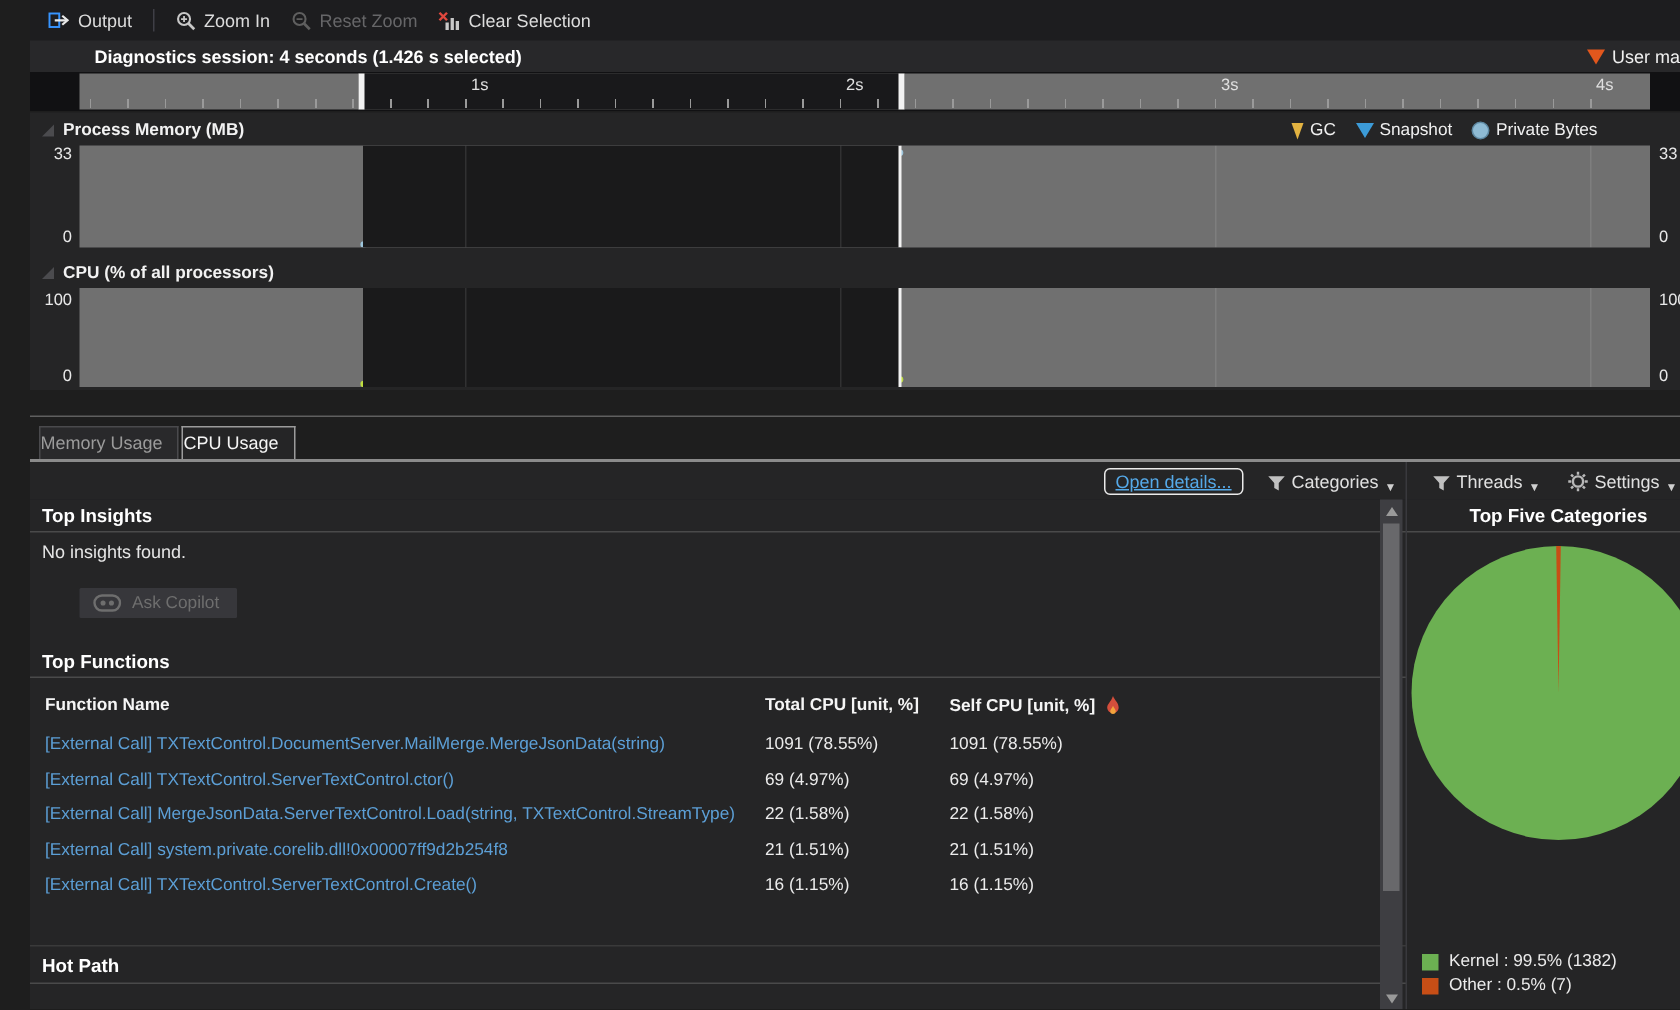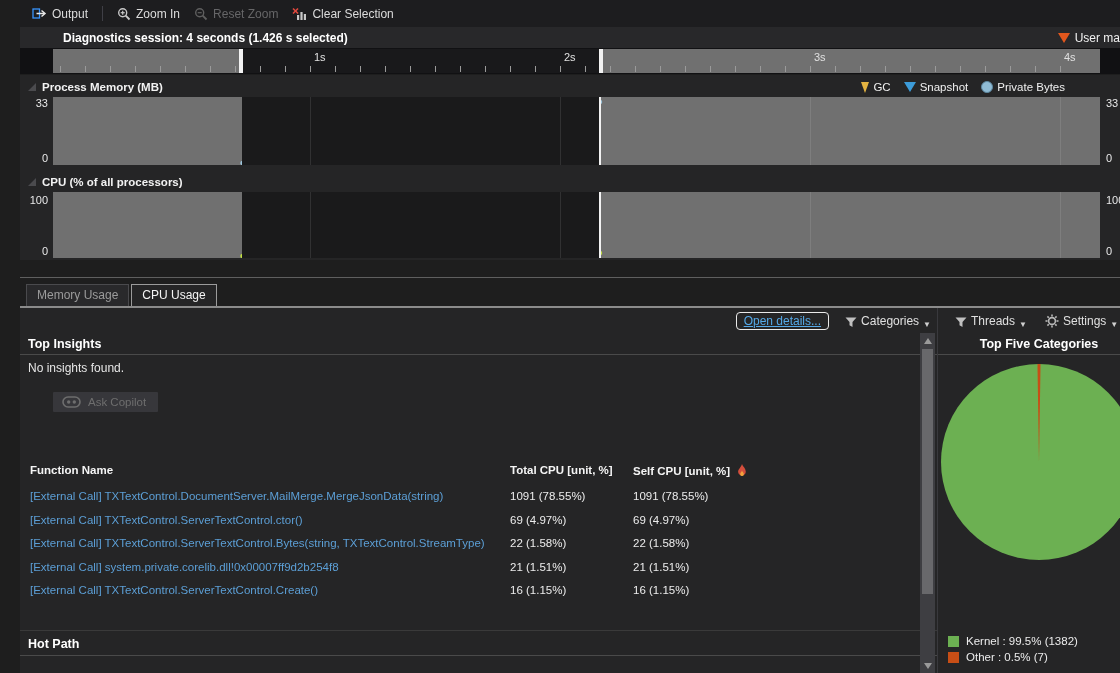--- a/index.html
+++ b/index.html
@@ -43,21 +43,21 @@
   #mem-legend{position:absolute;right:75px;top:0;height:20px;display:flex;align-items:center;gap:13px;}
   .legend-item{display:flex;align-items:center;gap:4px;color:#f0f0f0;font-size:11.5px;}
   .gc-marker{width:0;height:0;border-left:4px solid transparent;border-right:4px solid transparent;border-top:11px solid #e3b341;}
   .snapshot-marker{width:0;height:0;border-left:6px solid transparent;border-right:6px solid transparent;border-top:10px solid #3c9bd8;}
   .pb-marker{width:10px;height:10px;border-radius:50%;background:#8fbbd4;border:1px solid #5d87a0;}
 
   #lane-separator{left:0;top:277px;width:1120px;height:1px;background:#5f5f5f;}
 
   
   #tab-row{left:0;top:283px;width:1120px;height:23px;display:flex;align-items:flex-end;gap:2px;padding-left:6px;box-sizing:border-box;}
-  .tab{padding:3px 10px 4px 10px;font-size:12px;border:1px solid #4a4a4d;border-bottom:none;background:#29292b;color:#9b9b9b;cursor:default;}
+  .tab{padding:3px 10px 4px 0;font-size:12px;border:1px solid #4a4a4d;border-bottom:none;background:#29292b;color:#9b9b9b;cursor:default;}
   .tab.active{border-color:#9b9b9b;background:#252526;color:#f5f5f5;}
   #tab-rule{left:0;top:306px;width:1120px;height:2px;background:#8b8b8b;}
 
   
   #details-toolbar{left:0;top:308px;width:1120px;height:25px;background:#252526;}
   #dt-left{position:absolute;left:0;top:0;width:917px;height:25px;display:flex;align-items:center;justify-content:flex-end;gap:16px;padding-right:6px;box-sizing:border-box;}
   #dt-right{position:absolute;left:917px;top:0;width:203px;height:25px;display:flex;align-items:center;gap:18px;padding-left:18px;box-sizing:border-box;}
   #open-details{color:#55a9e8;text-decoration:underline;border:1px solid #eaeaea;border-radius:4px;padding:1px 7px;cursor:pointer;}
   .dd{display:flex;align-items:flex-end;gap:4px;color:#e0e0e0;cursor:default;}
   .caret{font-size:8px;color:#cfcfcf;transform:translateY(1px);}
@@ -320,20 +320,21 @@
     <div id="no-insights">No insights found.</div>
     <button id="ask-copilot" disabled="">
       <svg width="19" height="12" viewBox="0 0 19 12">
         <rect x="1" y="1" width="17" height="10" rx="5" fill="none" stroke="#6e6e6e" stroke-width="1.6"></rect>
         <circle cx="6.7" cy="6" r="1.7" fill="#6e6e6e"></circle>
         <circle cx="12.3" cy="6" r="1.7" fill="#6e6e6e"></circle>
       </svg>
       <span>Ask Copilot</span>
     </button>
 
+    <div class="section-heading" style="top:98px;">Top Functions</div>
     <span id="tf-head-name">Function Name</span>
     <span id="tf-head-total">Total CPU [unit, %]</span>
     <span id="tf-head-self">
       <span>Self CPU [unit, %]</span>
       <svg width="12" height="14" viewBox="0 0 13 15">
         <path d="M6.5,0 C7.5,3 10.6,4.6 10.6,8.6 A4.2,4.2 0 0 1 2.3,8.6 C2.3,5.5 5,4.5 6.5,0 Z" fill="#d44e3c"></path>
         <path d="M6.5,7 C7.3,9 8.5,9.4 8.5,11 A2,2 0 0 1 4.5,11 C4.5,9.5 5.8,9 6.5,7 Z" fill="#f2a33c"></path>
       </svg>
     </span>
     <div id="tf-rows">
@@ -341,21 +342,21 @@
           <span class="fn-link">[External Call] TXTextControl.DocumentServer.MailMerge.MergeJsonData(string)</span>
           <span class="col-total">1091 (78.55%)</span>
           <span class="col-self">1091 (78.55%)</span>
         </div>
         <div class="tf-row">
           <span class="fn-link">[External Call] TXTextControl.ServerTextControl.ctor()</span>
           <span class="col-total">69 (4.97%)</span>
           <span class="col-self">69 (4.97%)</span>
         </div>
         <div class="tf-row">
-          <span class="fn-link">[External Call] TXTextControl.ServerTextControl.Bytes(string, TXTextControl.StreamType)</span>
+          <span class="fn-link">[External Call] MergeJsonData.ServerTextControl.Load(string, TXTextControl.StreamType)</span>
           <span class="col-total">22 (1.58%)</span>
           <span class="col-self">22 (1.58%)</span>
         </div>
         <div class="tf-row">
           <span class="fn-link">[External Call] system.private.corelib.dll!0x00007ff9d2b254f8</span>
           <span class="col-total">21 (1.51%)</span>
           <span class="col-self">21 (1.51%)</span>
         </div>
         <div class="tf-row">
           <span class="fn-link">[External Call] TXTextControl.ServerTextControl.Create()</span>

